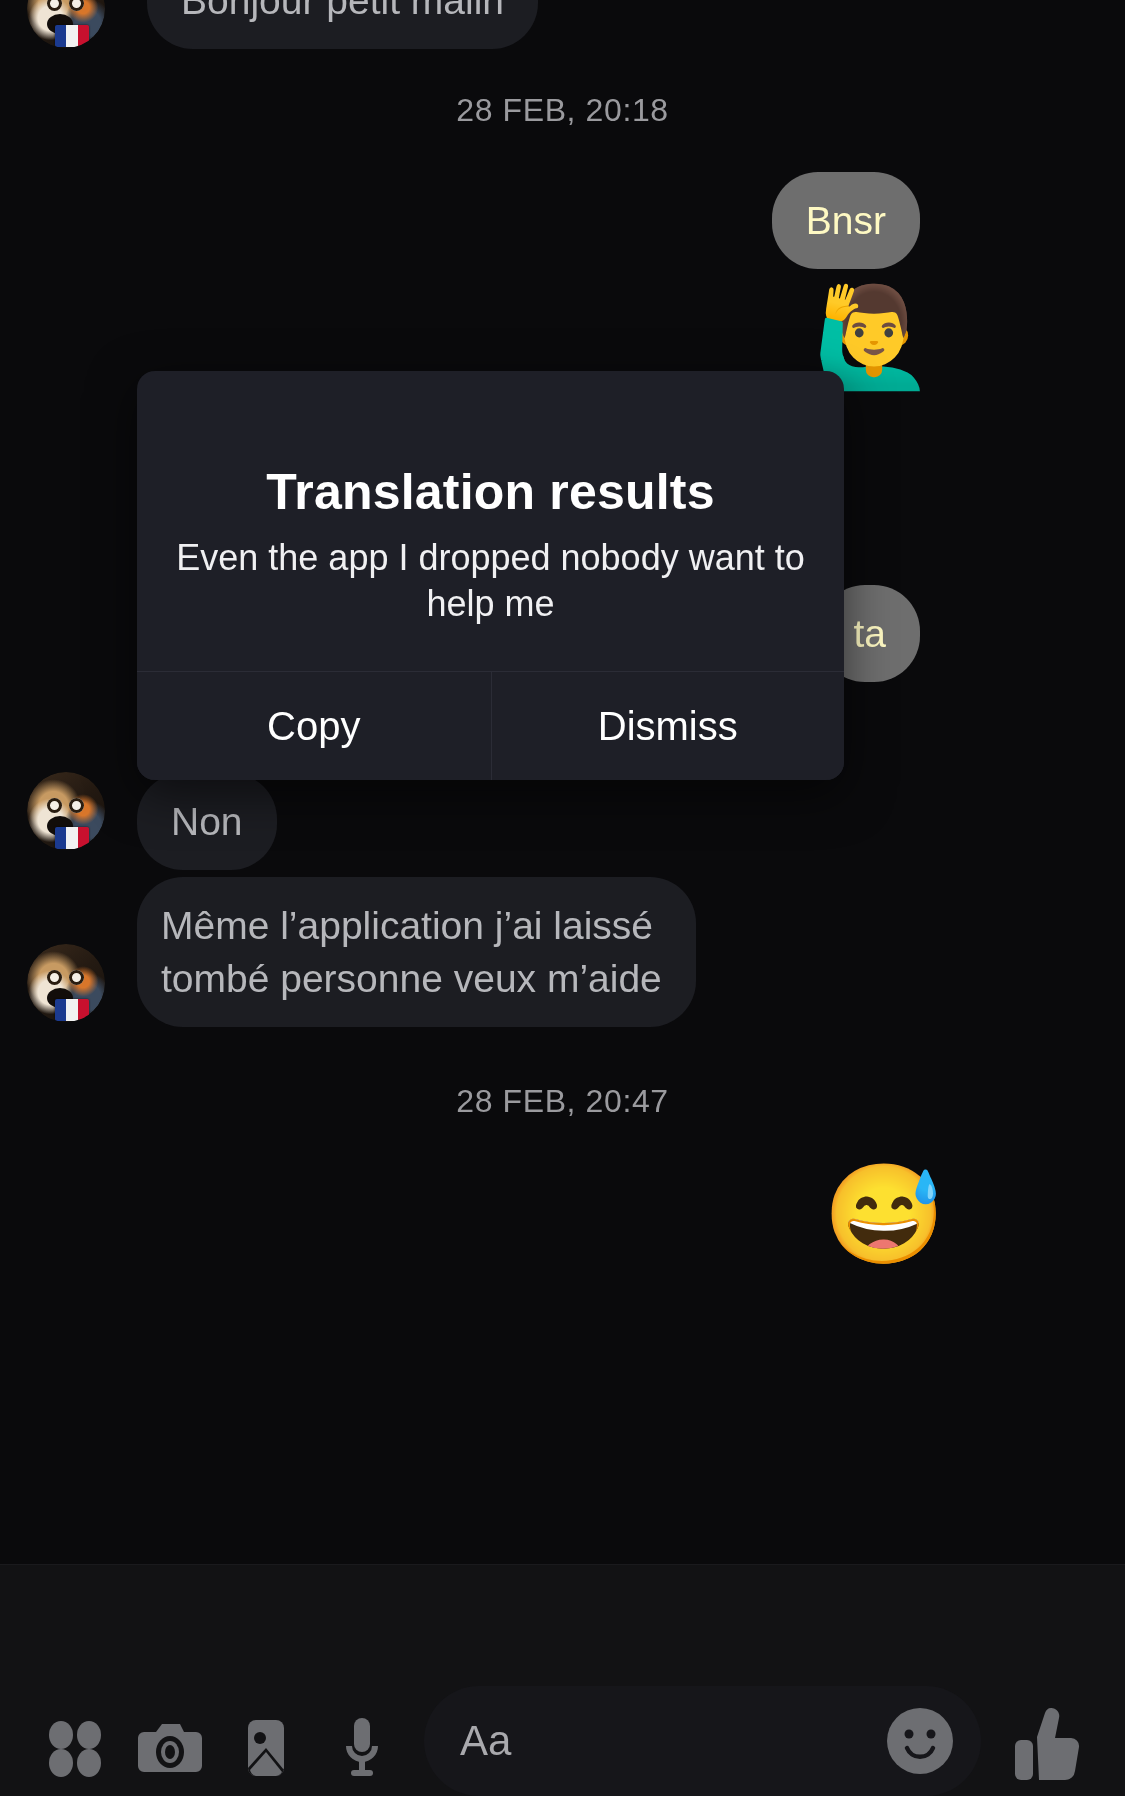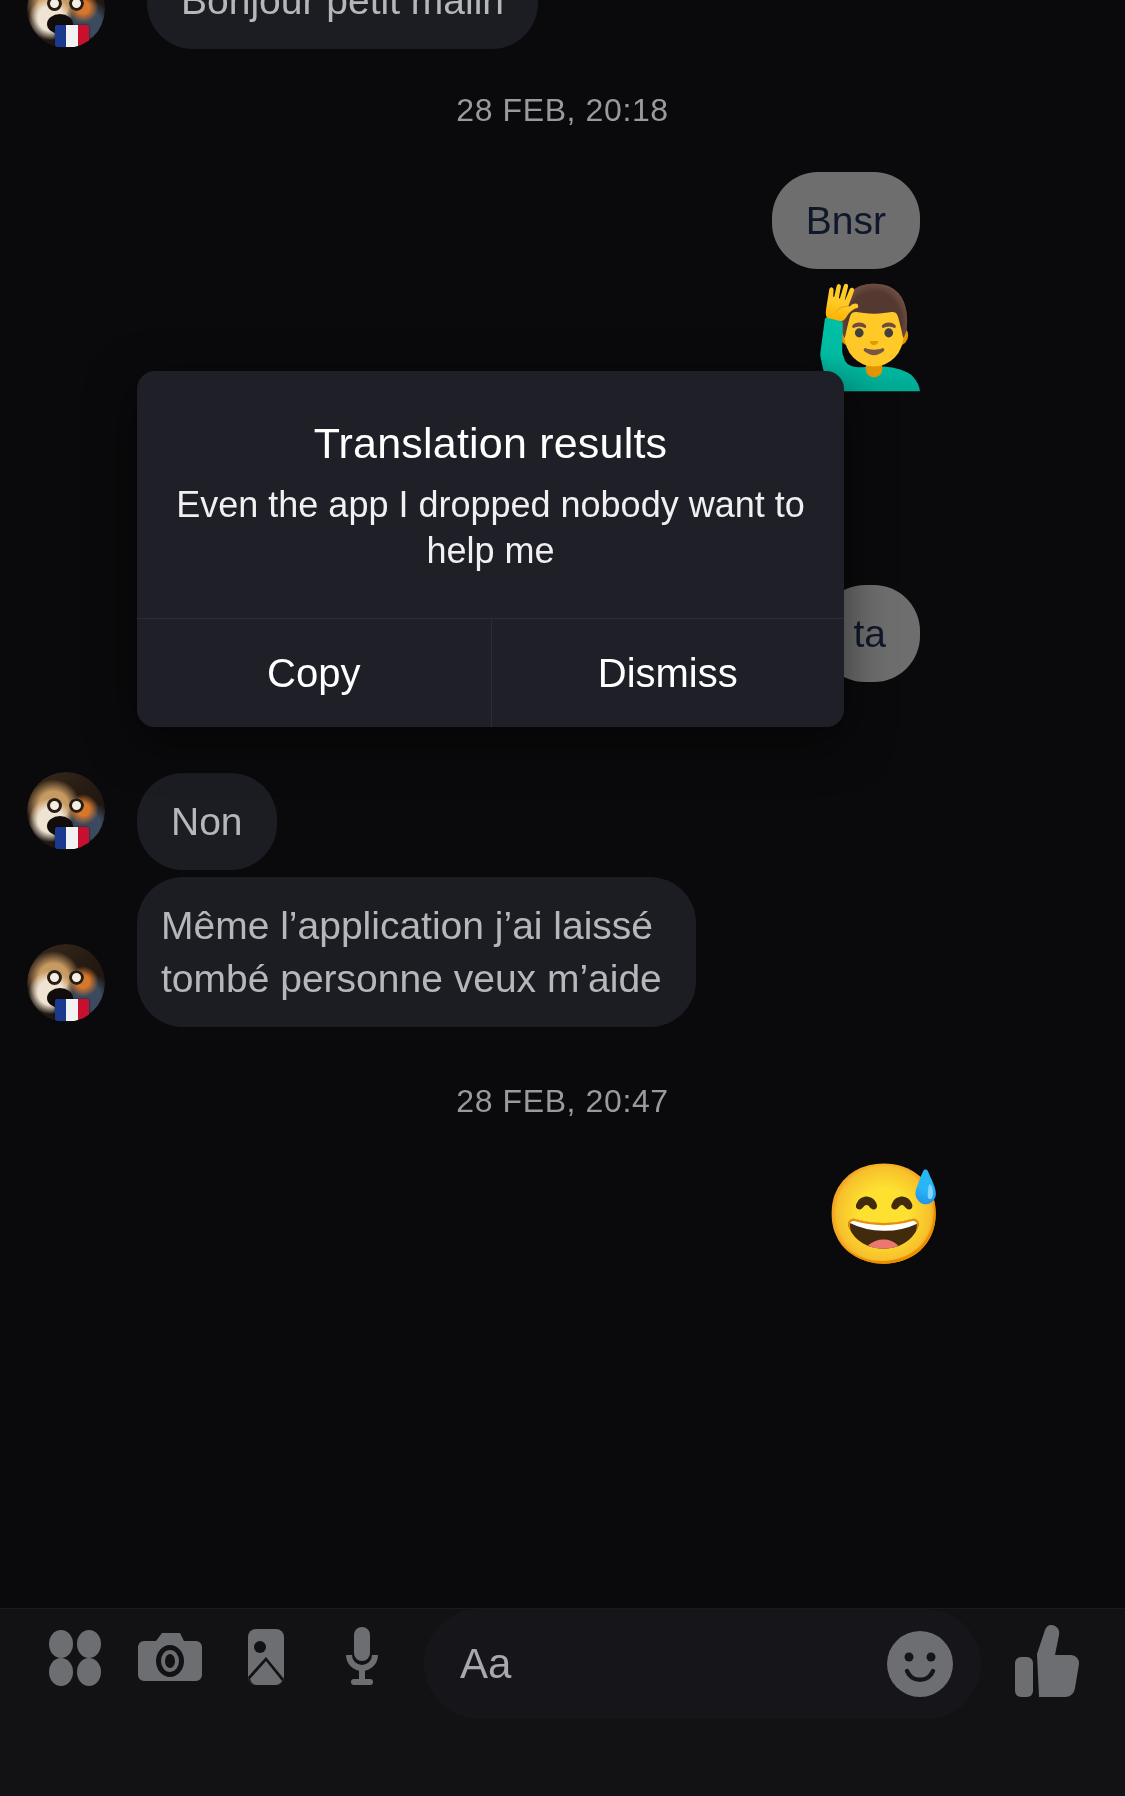--- a/index.html
+++ b/index.html
@@ -88,21 +88,21 @@
     padding: 22px 34px;
     max-width: 640px;
     white-space: pre-wrap;
   }
   .bubble.incoming {
     background: #1c1d22;
     color: #b6b7bb;
   }
   .bubble.outgoing {
     background: #6e6e6e;
-    color: #0f172a;
+    color: #fef9c3;
   }
 
   .timestamp {
     position: absolute;
     width: 100%;
     text-align: center;
     font-size: 32px;
     letter-spacing: 0.6px;
     color: #9a9a9e;
   }
@@ -123,25 +123,26 @@
     border-radius: 18px;
     box-shadow: 0 14px 48px rgba(0,0,0,.55);
     overflow: hidden;
     z-index: 40;
   }
   .dialog-body {
     padding: 48px 38px 44px 38px;
     text-align: center;
   }
   .dialog-title {
-    font-size: 43px;
-    font-weight: normal;
+    font-size: 50px;
+    font-weight: bold;
     color: #ffffff;
     margin-bottom: 14px;
     letter-spacing: .2px;
+    margin-top: 44px;
   }
   .dialog-message {
     font-size: 36px;
     line-height: 1.28;
     color: #f0f0f2;
   }
   .dialog-actions {
     display: flex;
     border-top: 1px solid #2b2c36;
     height: 109px;
@@ -157,24 +158,24 @@
     background: #1e1f27;
     cursor: pointer;
     user-select: none;
   }
   .dialog-btn + .dialog-btn { border-left: 1px solid #2b2c36; }
 
   
   .toolbar {
     position: absolute;
     left: 0; right: 0; bottom: 0;
-    height: 188px;
+    height: 232px;
     background: #121214;
     display: flex;
-    align-items: flex-start;
+    align-items: flex-end;
     padding: 0 26px;
     gap: 0;
     border-top: 1px solid #1a1a1d;
   }
   .tb-icon {
     width: 96px;
     height: 96px;
     display: flex;
     align-items: center;
     justify-content: center;

